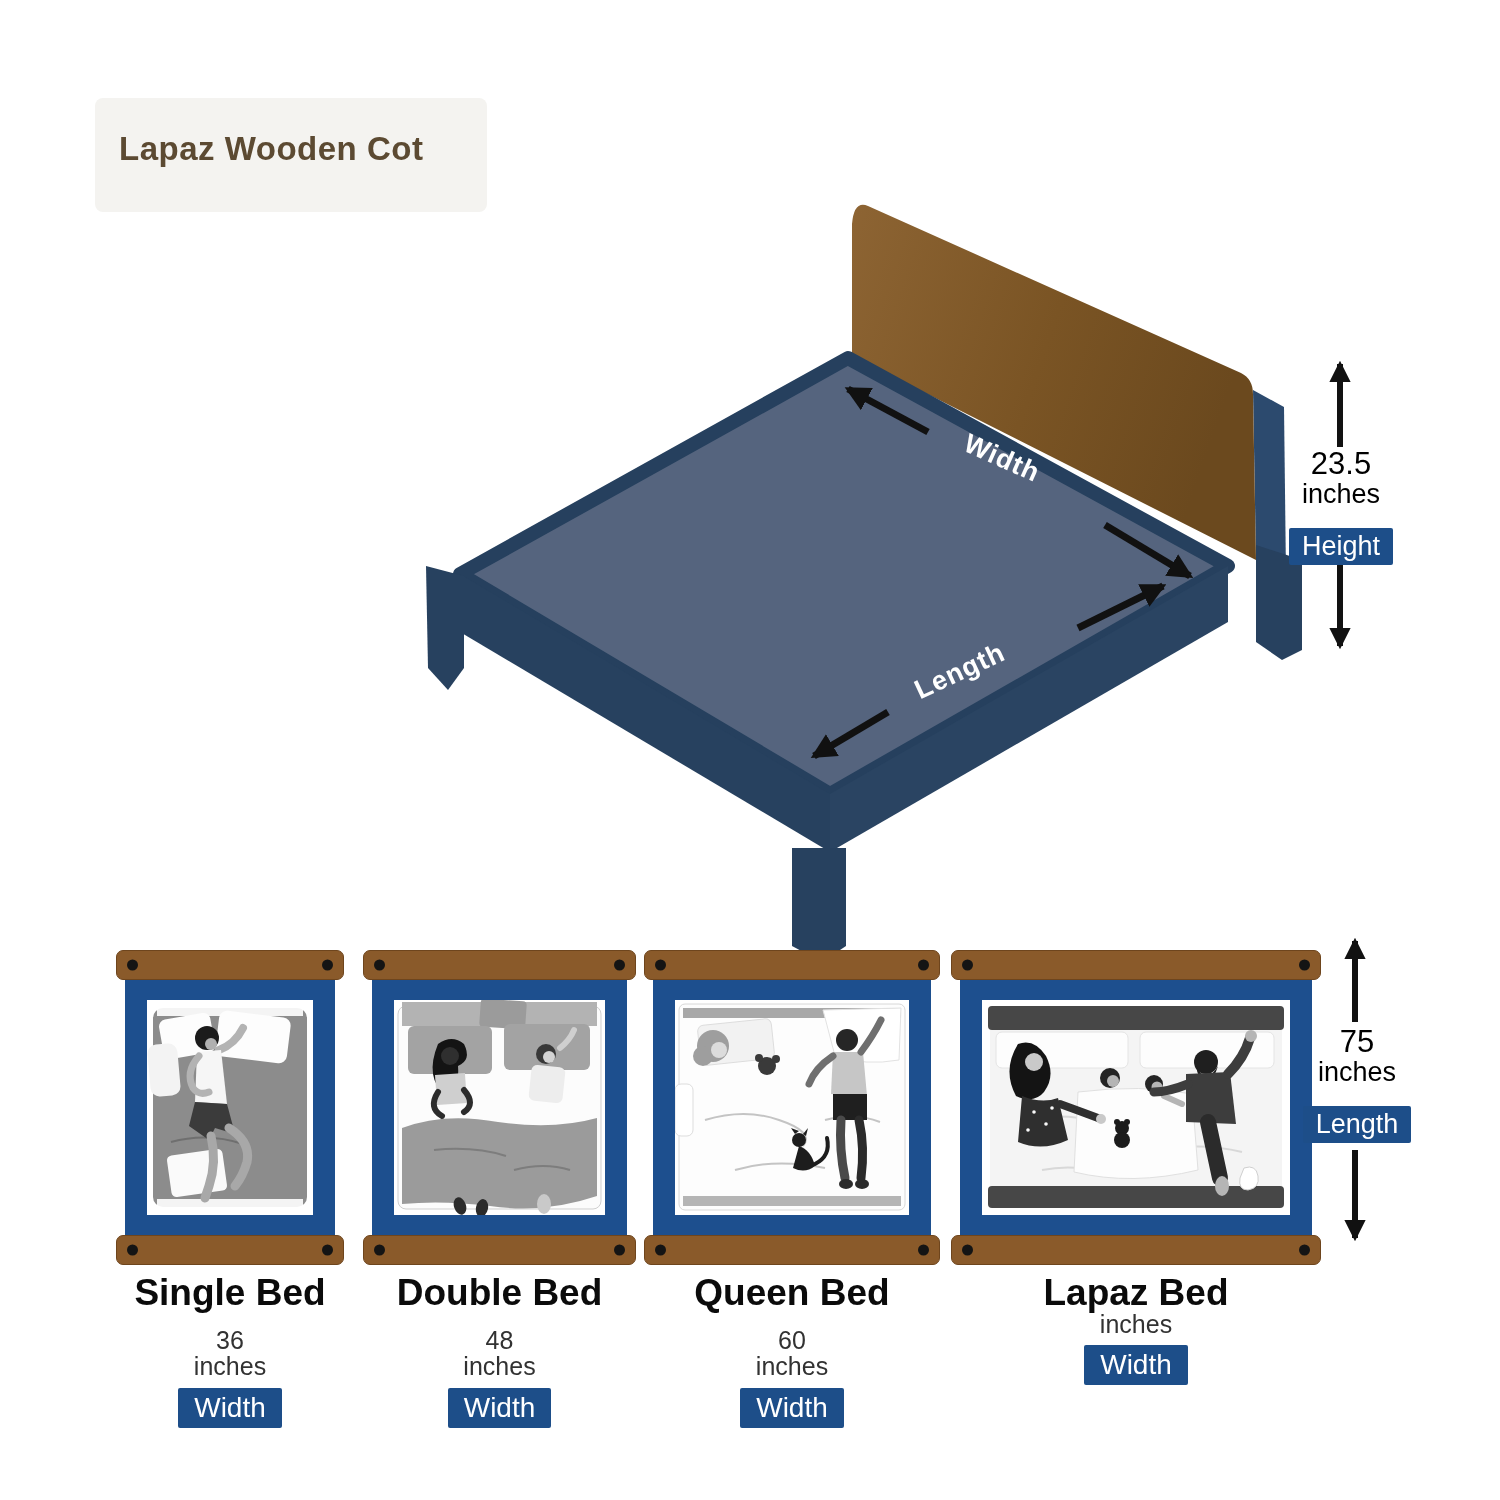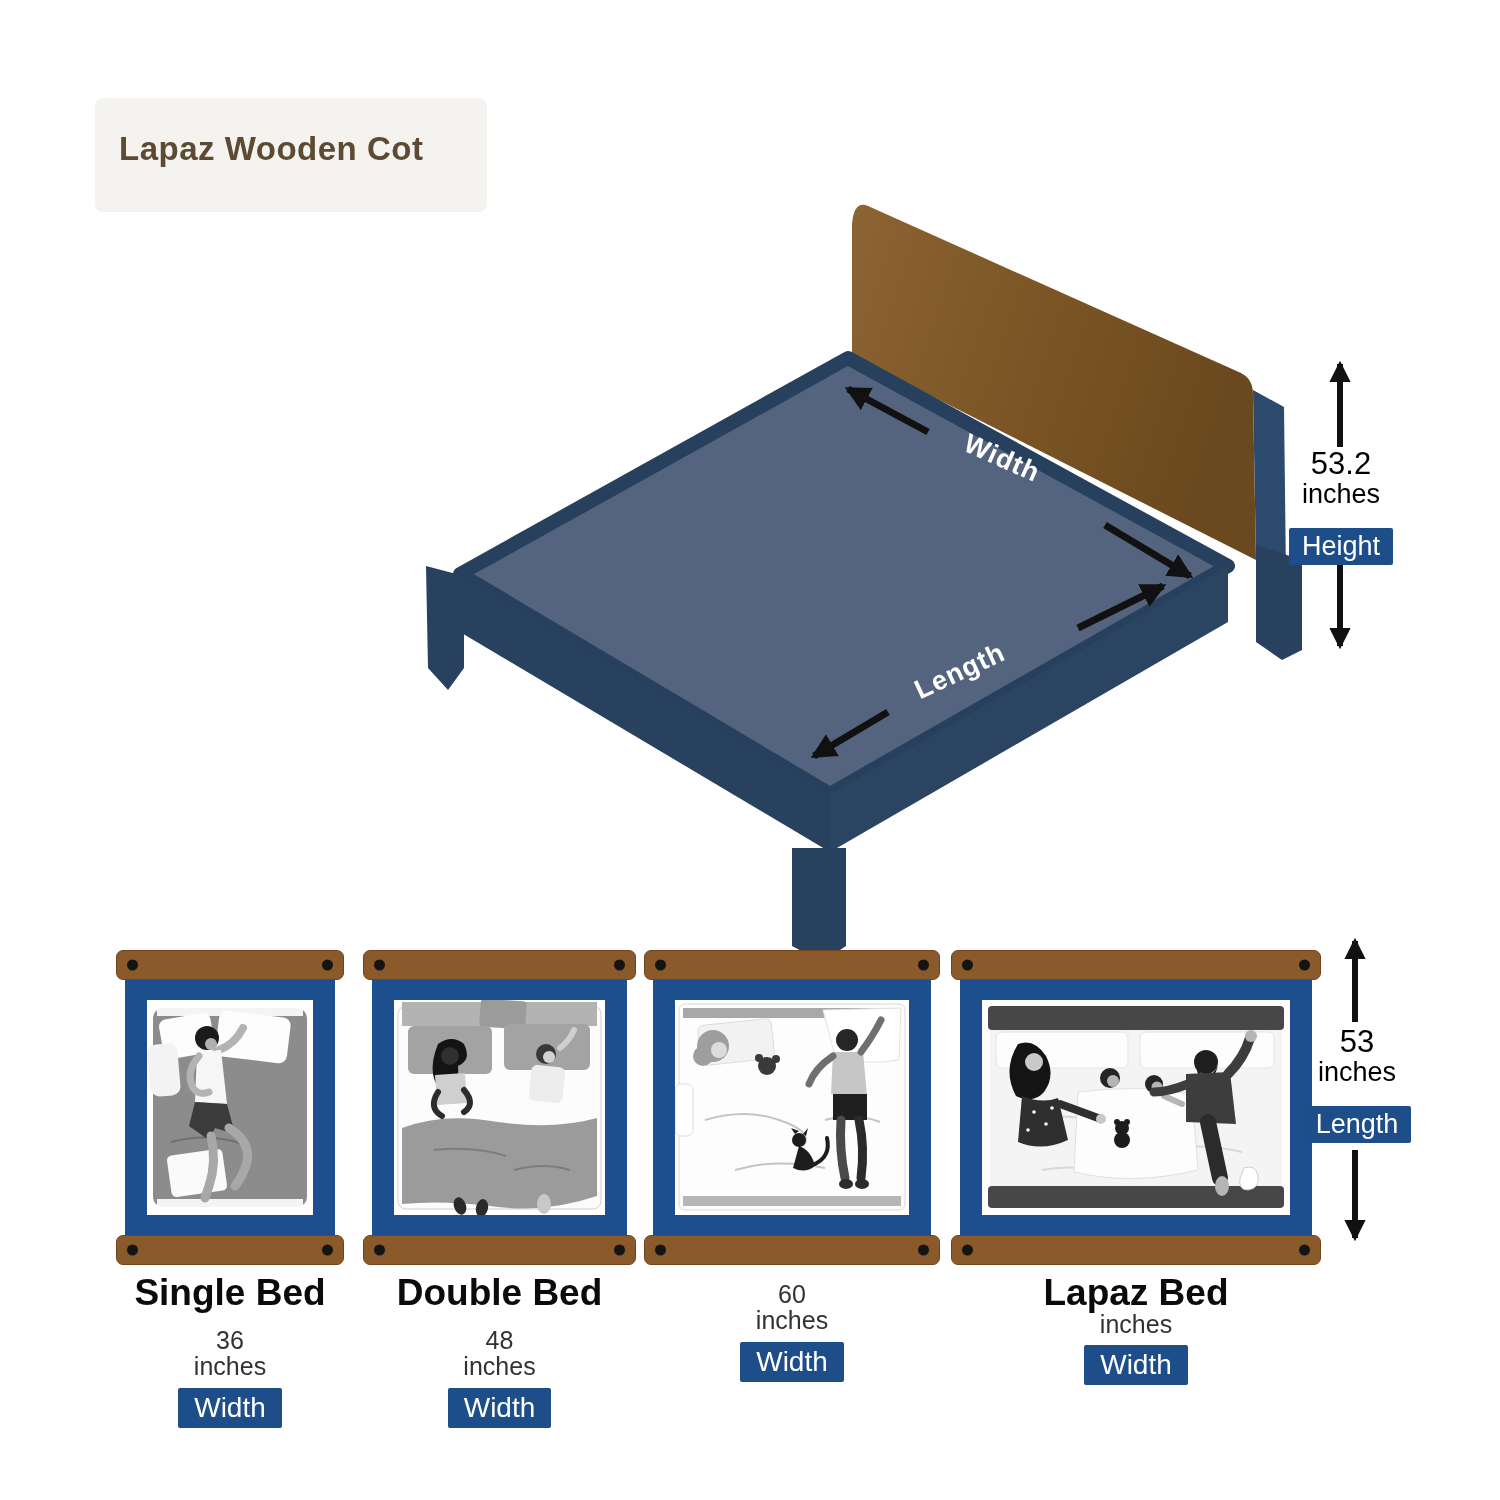--- a/index.html
+++ b/index.html
@@ -105,27 +105,27 @@
     <line x1="1340" y1="556" x2="1340" y2="646" stroke="#111" stroke-width="6" marker-end="url(#ah)"></line>
 
     <line x1="1355" y1="1022" x2="1355" y2="941" stroke="#111" stroke-width="6" marker-end="url(#ah)"></line>
     <line x1="1355" y1="1150" x2="1355" y2="1238" stroke="#111" stroke-width="6" marker-end="url(#ah)"></line>
   </svg>
 
   <div class="surface-label width-label">Width</div>
   <div class="surface-label length-label">Length</div>
 
   <div class="dim-block dim-height">
-    <div class="dim-value">53.2</div>
+    <div class="dim-value">23.5</div>
     <div class="dim-unit">inches</div>
     <span class="dim-badge">Height</span>
   </div>
 
   <div class="dim-block dim-length">
-    <div class="dim-value">53</div>
+    <div class="dim-value">75</div>
     <div class="dim-unit">inches</div>
     <span class="dim-badge">Length</span>
   </div>
 
   <div class="card card-single">
     <div class="wood-bar">
         <span class="dot dot-l"></span>
         <span class="dot dot-r"></span>
       </div>
     <div class="frame">
@@ -240,20 +240,21 @@
         <path d="M128 134 L133 128 L131 136 Z" fill="#1d1d1d"></path>
         <path d="M124 146 Q136 150 140 166 Q130 174 118 168 Z" fill="#1d1d1d"></path>
         <path d="M140 164 Q156 156 152 138" stroke="#1d1d1d" stroke-width="4" fill="none" stroke-linecap="round"></path>
       </svg>
     </div>
     <div class="wood-bar">
         <span class="dot dot-l"></span>
         <span class="dot dot-r"></span>
       </div>
     <div class="caption">
+      <div class="bed-name">Queen Bed</div>
       <div class="bed-size">60</div>
       <div class="bed-unit">inches</div>
       <span class="size-badge">Width</span>
     </div>
   </div>
 
   <div class="card card-king">
     <div class="wood-bar">
         <span class="dot dot-l"></span>
         <span class="dot dot-r"></span>

